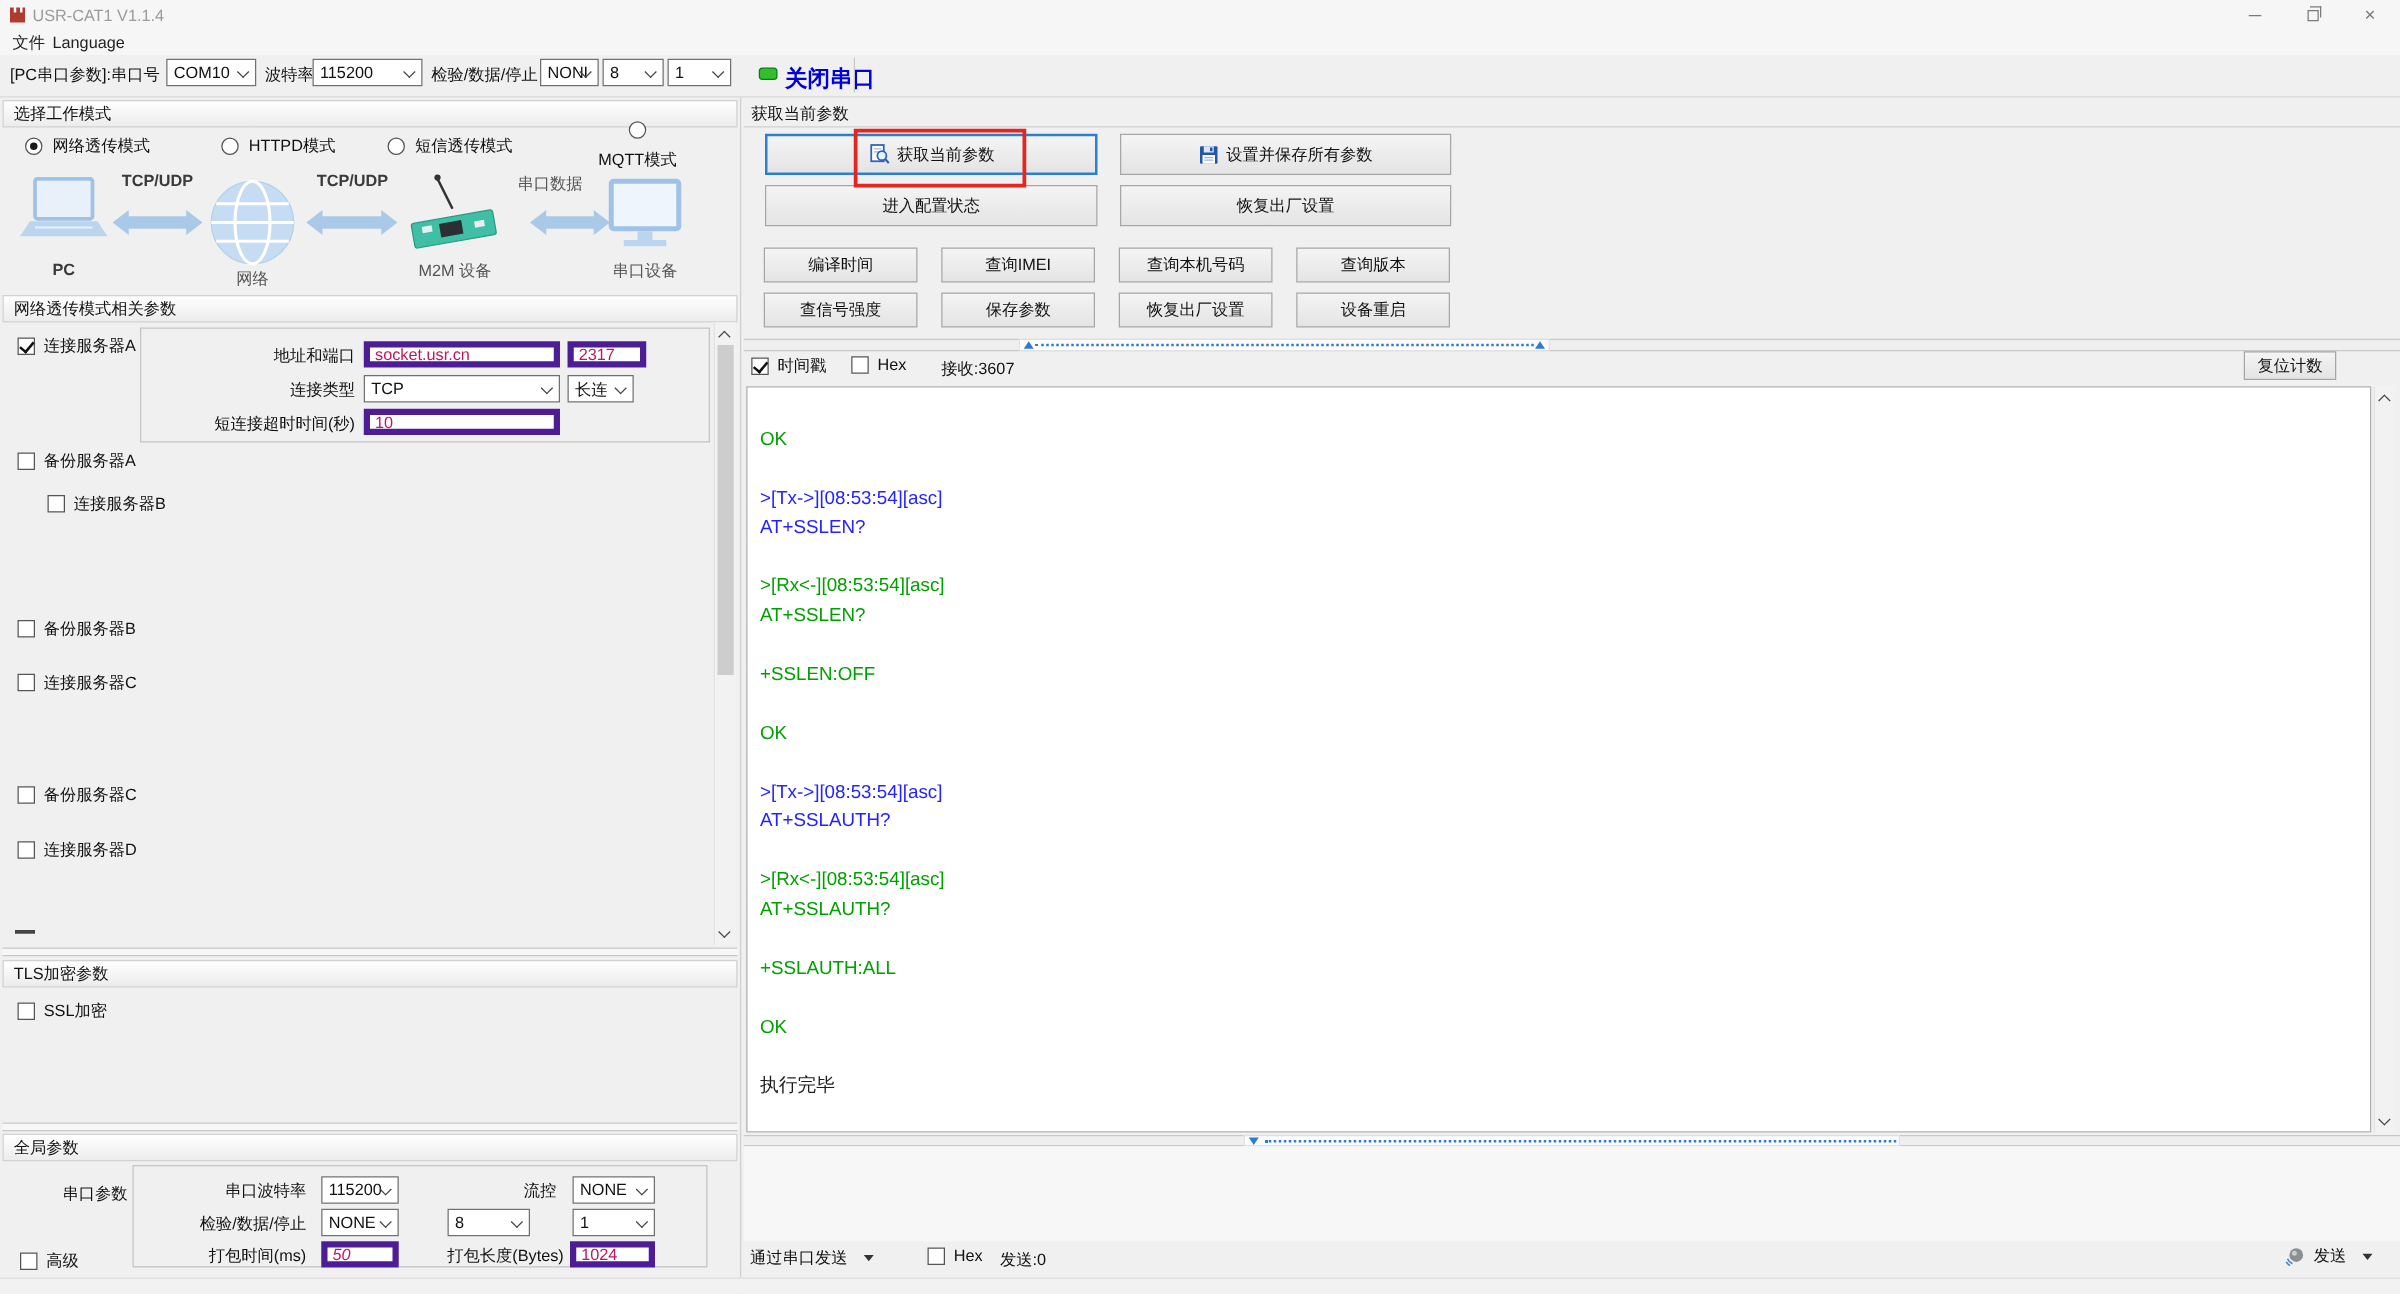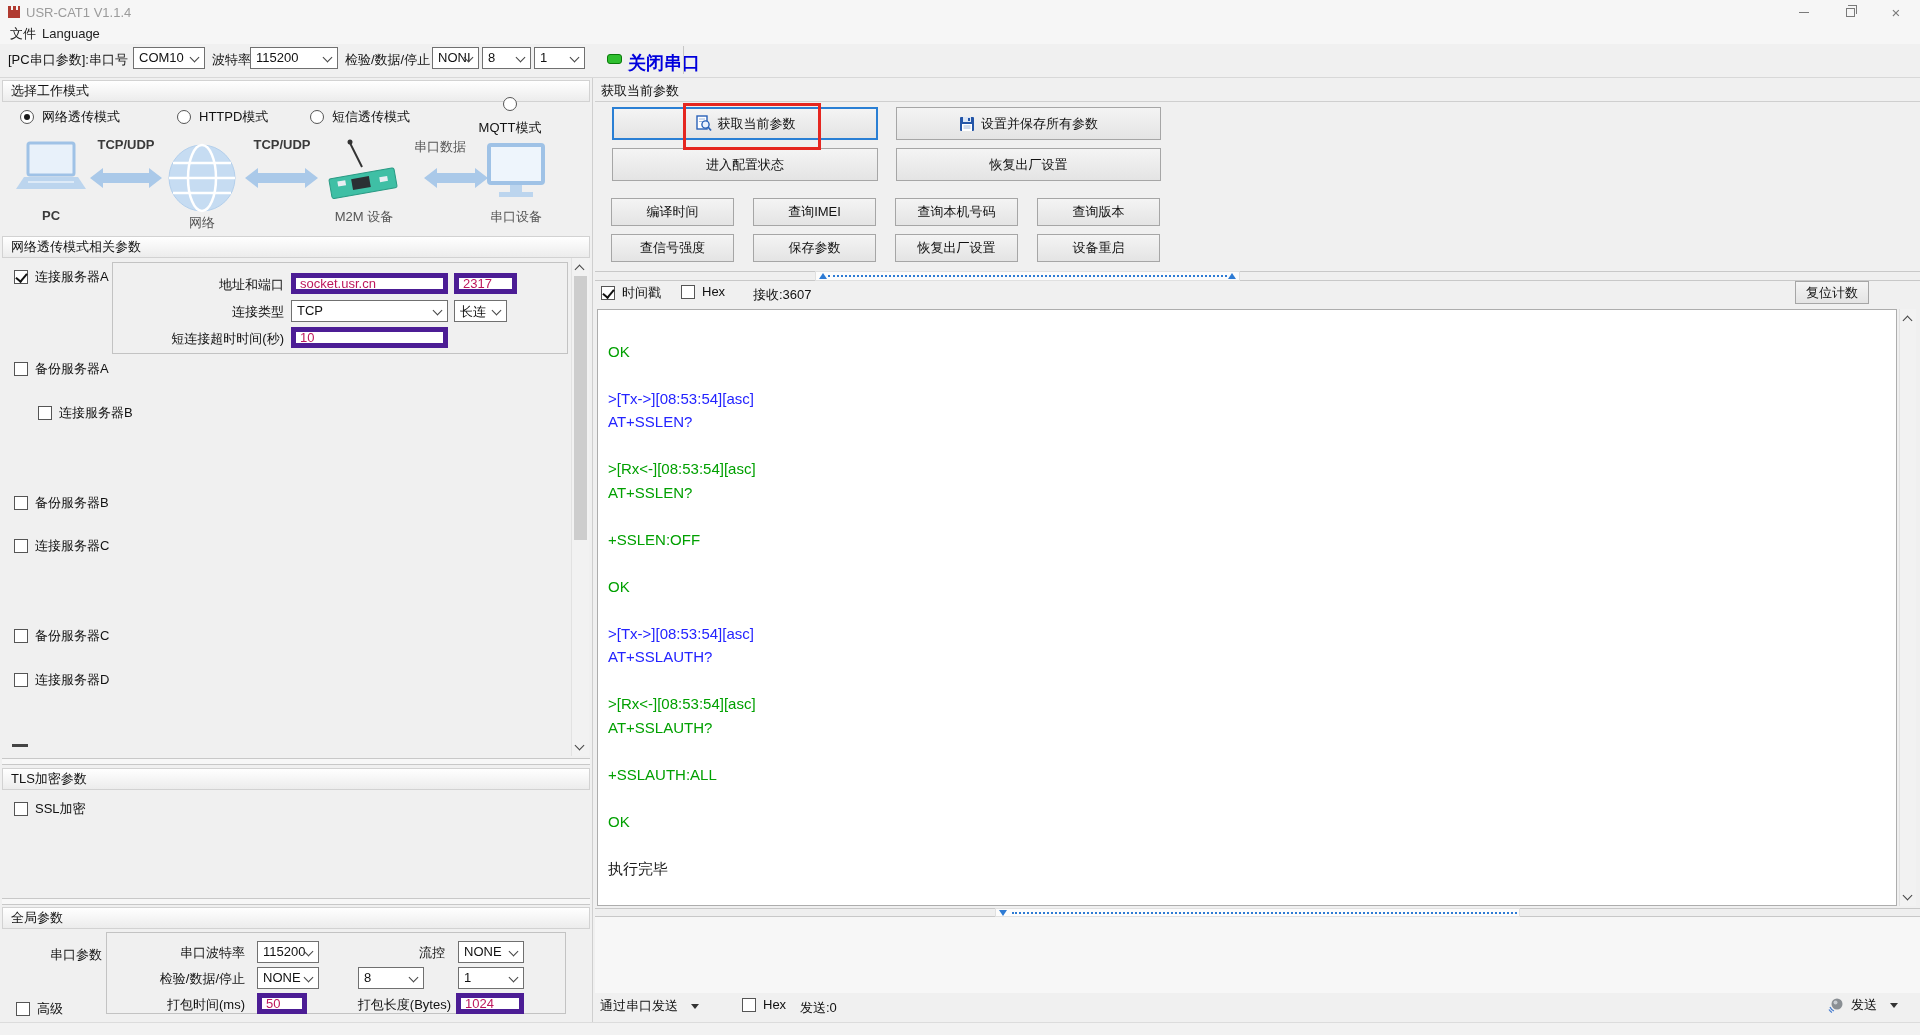--- a/index.html
+++ b/index.html
@@ -53,21 +53,21 @@
   .tri-up{position:absolute;width:0;height:0;border-left:4px solid transparent;border-right:4px solid transparent;border-bottom:6px solid #2e7bd4;top:1px;}
   .tri-down{position:absolute;width:0;height:0;border-left:4px solid transparent;border-right:4px solid transparent;border-top:6px solid #2e7bd4;top:1px;}
   
   #log-box{position:absolute;background:#fff;border:1px solid #adadad;padding:6px 10px;overflow:hidden;}
   .log-line{height:23.5px;line-height:23.5px;font-size:15px;white-space:pre;}
   .log-line.green{color:var(--log_green);}
   .log-line.blue{color:var(--log_blue);}
   .log-line.dark{color:#1c1c1c;}
   
   .srv-row{position:absolute;left:12px;display:flex;align-items:center;gap:7px;font-size:13px;}
-  #srv-list div:nth-of-type(1){top:102px;} #srv-list div:nth-of-type(2){top:146px;padding-left:24px;}
+  #srv-list div:nth-of-type(1){top:102px;} #srv-list div:nth-of-type(2){top:136px;padding-left:24px;}
   #srv-list div:nth-of-type(3){top:236px;} #srv-list div:nth-of-type(4){top:279px;}
   #srv-list div:nth-of-type(5){top:369px;} #srv-list div:nth-of-type(6){top:413px;}
   #mode-row{position:absolute;left:14px;top:106px;display:flex;align-items:center;height:22px;}
   #mode-row div:nth-of-type(1){width:157px;} #mode-row div:nth-of-type(2){width:133px;}
   #mode-row div:nth-of-type(3){width:138px;} #mode-row div:nth-of-type(4){width:130px;flex-direction:column;}
   .mode-opt{display:flex;align-items:center;gap:8px;padding-left:6px;}
   .statictext{position:absolute;font-size:13px;color:#111;}
   .drop-arrow{display:inline-block;width:0;height:0;border-left:4px solid transparent;border-right:4px solid transparent;border-top:5px solid #333;margin-left:6px;}
 </style>
 </head>
@@ -250,21 +250,21 @@
 <div class="gbox" style="left:106px;top:932px;width:460px;height:82px">
   <span class="flabel" style="left:8px;top:11px;width:130px">串口波特率</span>
   <div class="combo" style="left:150px;top:8px;width:62px"><span>115200</span><span class="chev"></span></div>
   <span class="flabel" style="left:258px;top:11px;width:80px">流控</span>
   <div class="combo" style="left:351px;top:8px;width:66px"><span>NONE</span><span class="chev"></span></div>
   <span class="flabel" style="left:8px;top:37px;width:130px">检验/数据/停止</span>
   <div class="combo" style="left:150px;top:34px;width:62px"><span>NONE</span><span class="chev"></span></div>
   <div class="combo" style="left:251px;top:34px;width:66px"><span>8</span><span class="chev"></span></div>
   <div class="combo" style="left:351px;top:34px;width:66px"><span>1</span><span class="chev"></span></div>
   <span class="flabel" style="left:8px;top:63px;width:130px">打包时间(ms)</span>
-  <input class="tbox" style="left: 150px; top: 60px; width: 50px;" value="50">
+  <input class="tbox" style="left: 150px; top: 60px; width: 62px; font-style: italic;" value="50">
   <span class="flabel" style="left:214px;top:63px;width:130px">打包长度(Bytes)</span>
   <input class="tbox" style="left: 349px; top: 60px; width: 68px;" value="1024">
 </div>
 <div class="cbrow" style="left:16px;top:1000px">
   <span class="cb"></span>
   <span>高级</span>
 </div>
 
 <div class="vsep" style="left:592px;top:78px;height:957px;background:#cfcfcf"></div>
 

